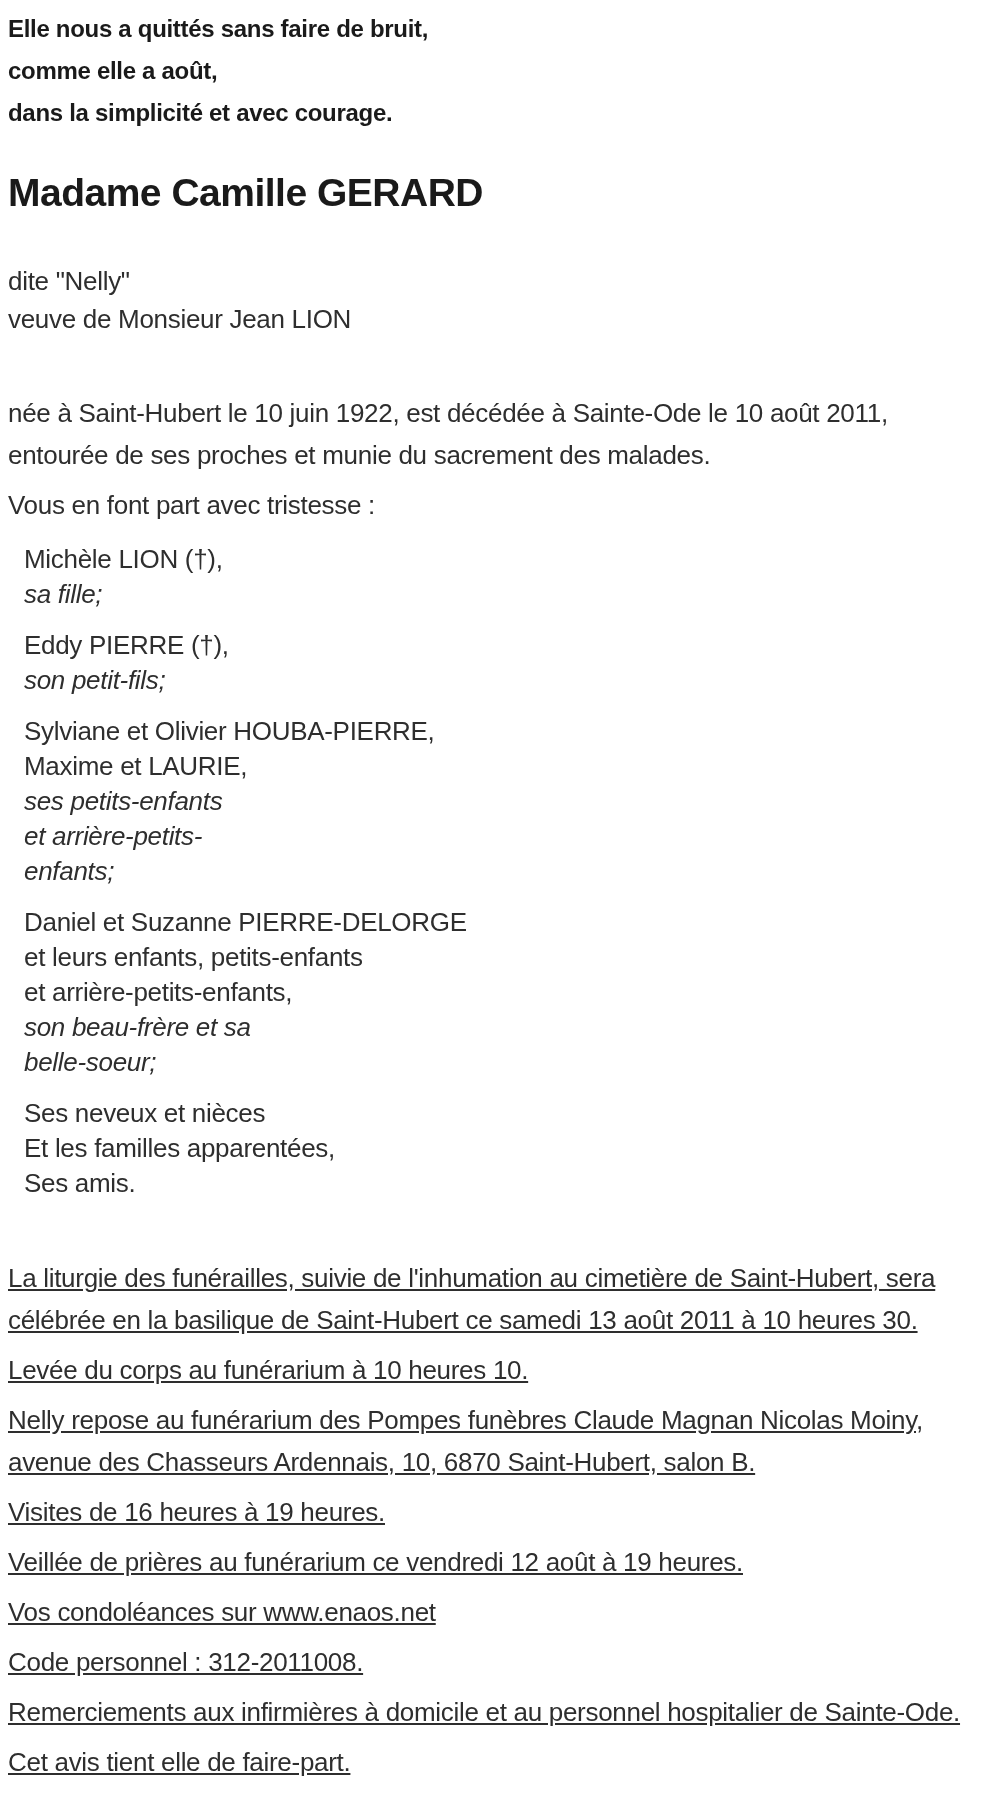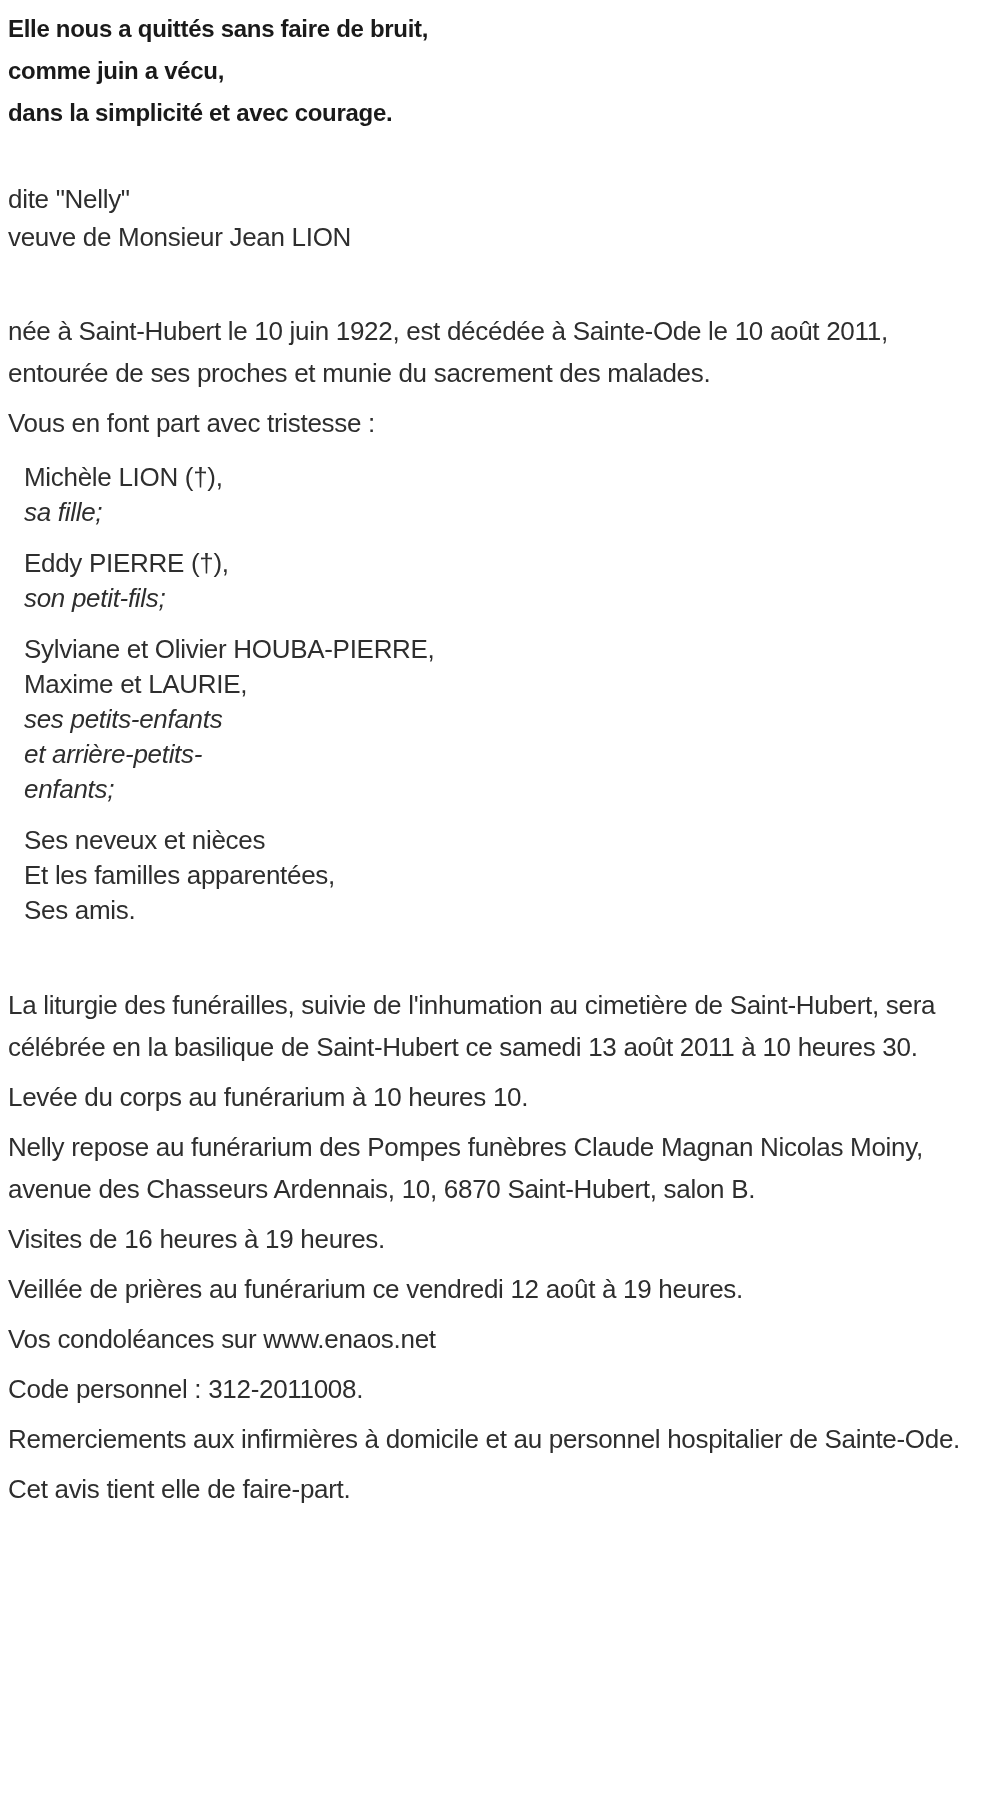--- a/index.html
+++ b/index.html
@@ -55,33 +55,34 @@
     white-space: pre-line;
   }
   .family-relation {
     font-size: 26px;
     font-style: italic;
     line-height: 35px;
     letter-spacing: -0.3px;
     text-align: left;
     white-space: pre-line;
   }
-  .ceremony { margin-top: 56px; }
+  .ceremony { margin-top: 56px; text-decoration: underline; }
 </style>
 </head>
 <body>
 
 <div class="page">
 
   <div>
     <div class="epigraph-line">Elle nous a quittés sans faire de bruit,</div>
-    <div class="epigraph-line">comme juin a vécu,</div>
+    <div class="epigraph-line">comme elle a août,</div>
     <div class="epigraph-line">dans la simplicité et avec courage.</div>
   </div>
 
+  <h1 class="deceased-name">Madame Camille GERARD</h1>
 
   <div class="sub-block">
     <div class="sub-line">dite "Nelly"</div>
     <div class="sub-line">veuve de Monsieur Jean LION</div>
   </div>
 
   <div class="para gap-lg">née à Saint-Hubert le 10 juin 1922, est décédée à Sainte-Ode le 10 août 2011, entourée de ses proches et munie du sacrement des malades.</div>
 
   <div class="para" style="margin-bottom:0">Vous en font part avec tristesse :</div>
 
@@ -98,20 +99,27 @@
     </div>
 
     <div class="family-entry">
       <div class="family-names">Sylviane et Olivier HOUBA-PIERRE,
 Maxime et LAURIE,</div>
       <div class="family-relation">ses petits-enfants
 et arrière-petits-
 enfants;</div>
     </div>
 
+    <div class="family-entry" style="margin-top:6px">
+      <div class="family-names">Daniel et Suzanne PIERRE-DELORGE
+et leurs enfants, petits-enfants
+et arrière-petits-enfants,</div>
+      <div class="family-relation">son beau-frère et sa
+belle-soeur;</div>
+    </div>
 
     <div class="family-entry" style="margin-top:8px">
       <div class="family-names">Ses neveux et nièces
 Et les familles apparentées,
 Ses amis.</div>
     </div>
 
   </div>
 
   <div class="ceremony">

